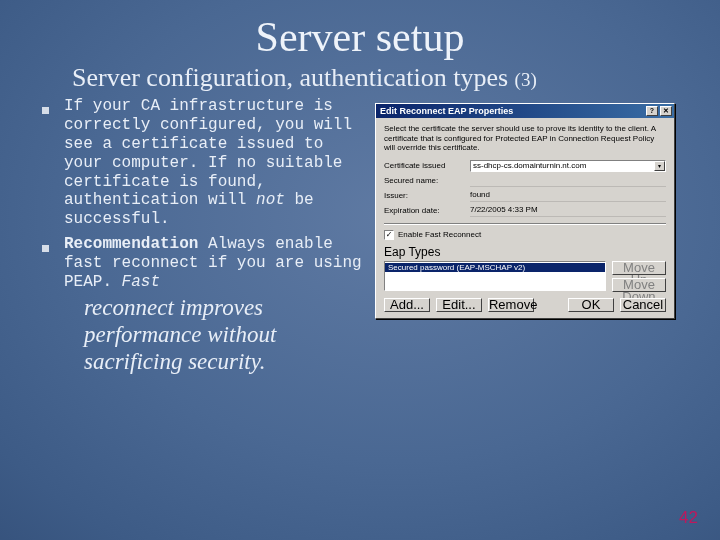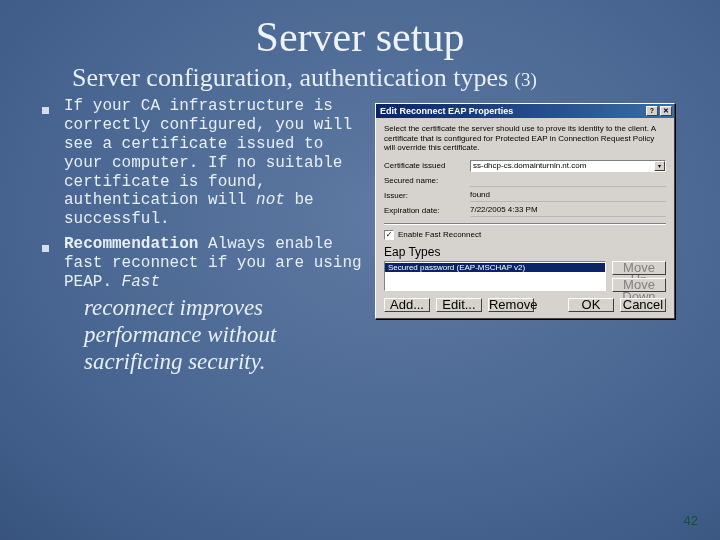--- a/index.html
+++ b/index.html
@@ -57,22 +57,22 @@
     font-size: 23px;
     line-height: 1.18;
     font-style: italic;
     margin-left: 46px;
     margin-top: -4px;
   }
   .pagenum {
     position: absolute;
     right: 22px; bottom: 12px;
     font-family: Verdana, sans-serif;
-    font-size: 13px;
-    color: #14532d;
+    font-size: 17px;
+    color: #be185d;
   }
 
   
   .dialog {
     width: 300px;
     background: #d6d3ce;
     border-top: 1px solid #fff; border-left: 1px solid #fff;
     border-right: 1px solid #404040; border-bottom: 1px solid #404040;
     font-family: Tahoma, sans-serif;
     font-size: 8px;

